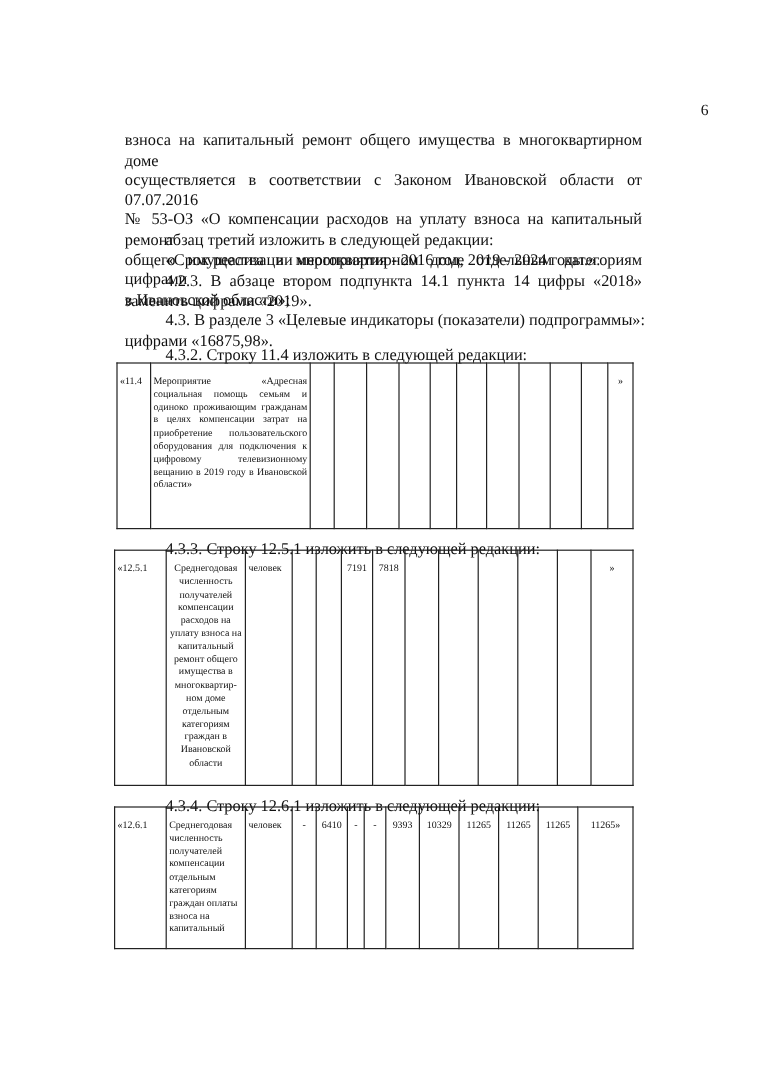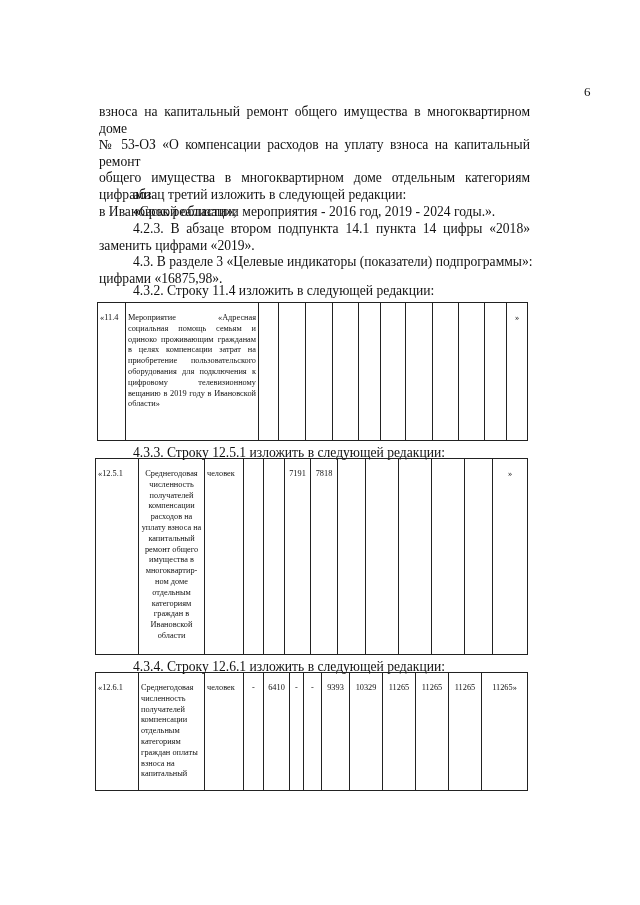--- a/index.html
+++ b/index.html
@@ -5,21 +5,21 @@
   html, body { margin: 0; padding: 0; background: #ffffff; }
   body {
     width: 640px; height: 905px; position: relative; overflow: hidden;
     font-family: "Liberation Serif", "DejaVu Serif", serif;
     color: #111111;
   }
   .page-num { position: absolute; left: 584px; top: 84px; font-size: 13px; }
   .para {
     position: absolute; left: 96px; width: 431px;
     font-size: 13.6px; line-height: 16.6px; text-align: justify;
-    margin: 3px;
+    margin: 8px;
   }
   .line { display: block; white-space: nowrap; }
   .line.just { text-align: justify; text-align-last: justify; white-space: normal; }
   .indent { padding-left: 34px; }
   table.amend {
     position: absolute; border-collapse: collapse; table-layout: fixed;
     font-family: "Liberation Serif", "DejaVu Serif", serif;
   }
   table.amend td {
     border: 1px solid #222; vertical-align: top;
@@ -28,20 +28,21 @@
   td.desc { text-align: justify; }
   td.num { text-align: center; }
 </style>
 </head>
 <body>
 
 <div class="page-num">6</div>
 
 <div class="para" style="top:101px;">
   <span class="line just">взноса на капитальный ремонт общего имущества в многоквартирном доме</span>
+  <span class="line just">осуществляется в соответствии с Законом Ивановской области от 07.07.2016</span>
   <span class="line just">№ 53-ОЗ «О компенсации расходов на уплату взноса на капитальный ремонт</span>
   <span class="line just">общего имущества в многоквартирном доме отдельным категориям цифрами</span>
   <span class="line">в Ивановской области»;</span>
 </div>
 
 <div class="para" style="top:184px;">
   <span class="line indent">абзац третий изложить в следующей редакции:</span>
 </div>
 
 <div class="para" style="top:201px;">

